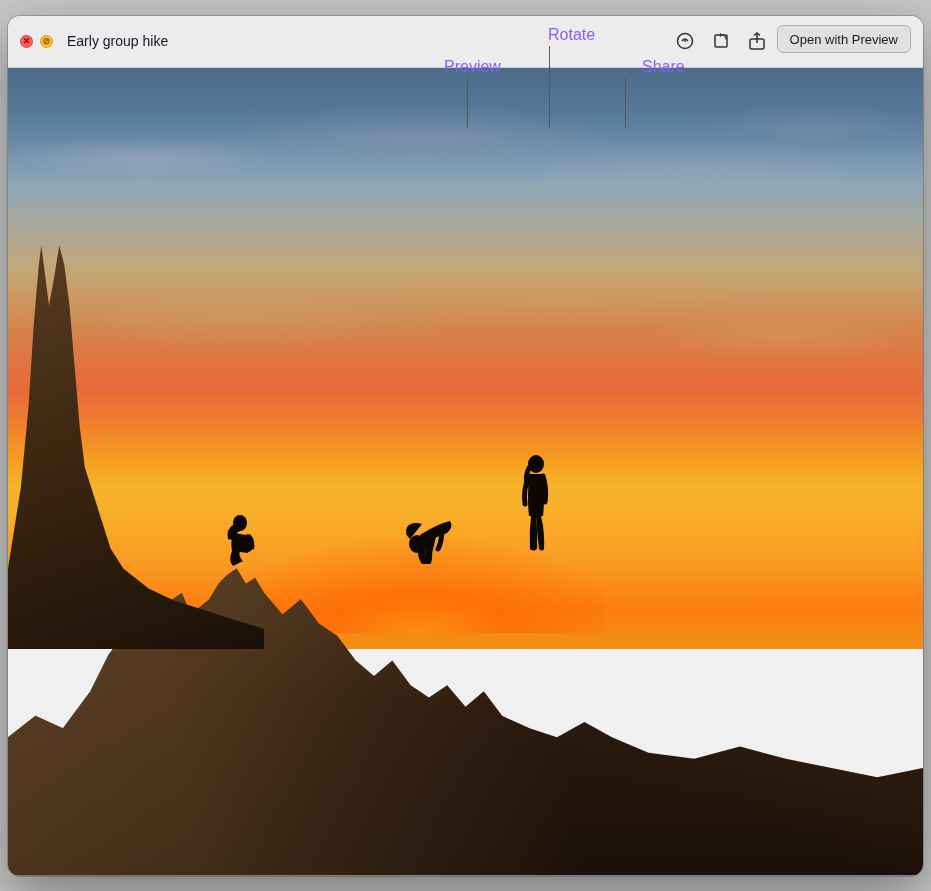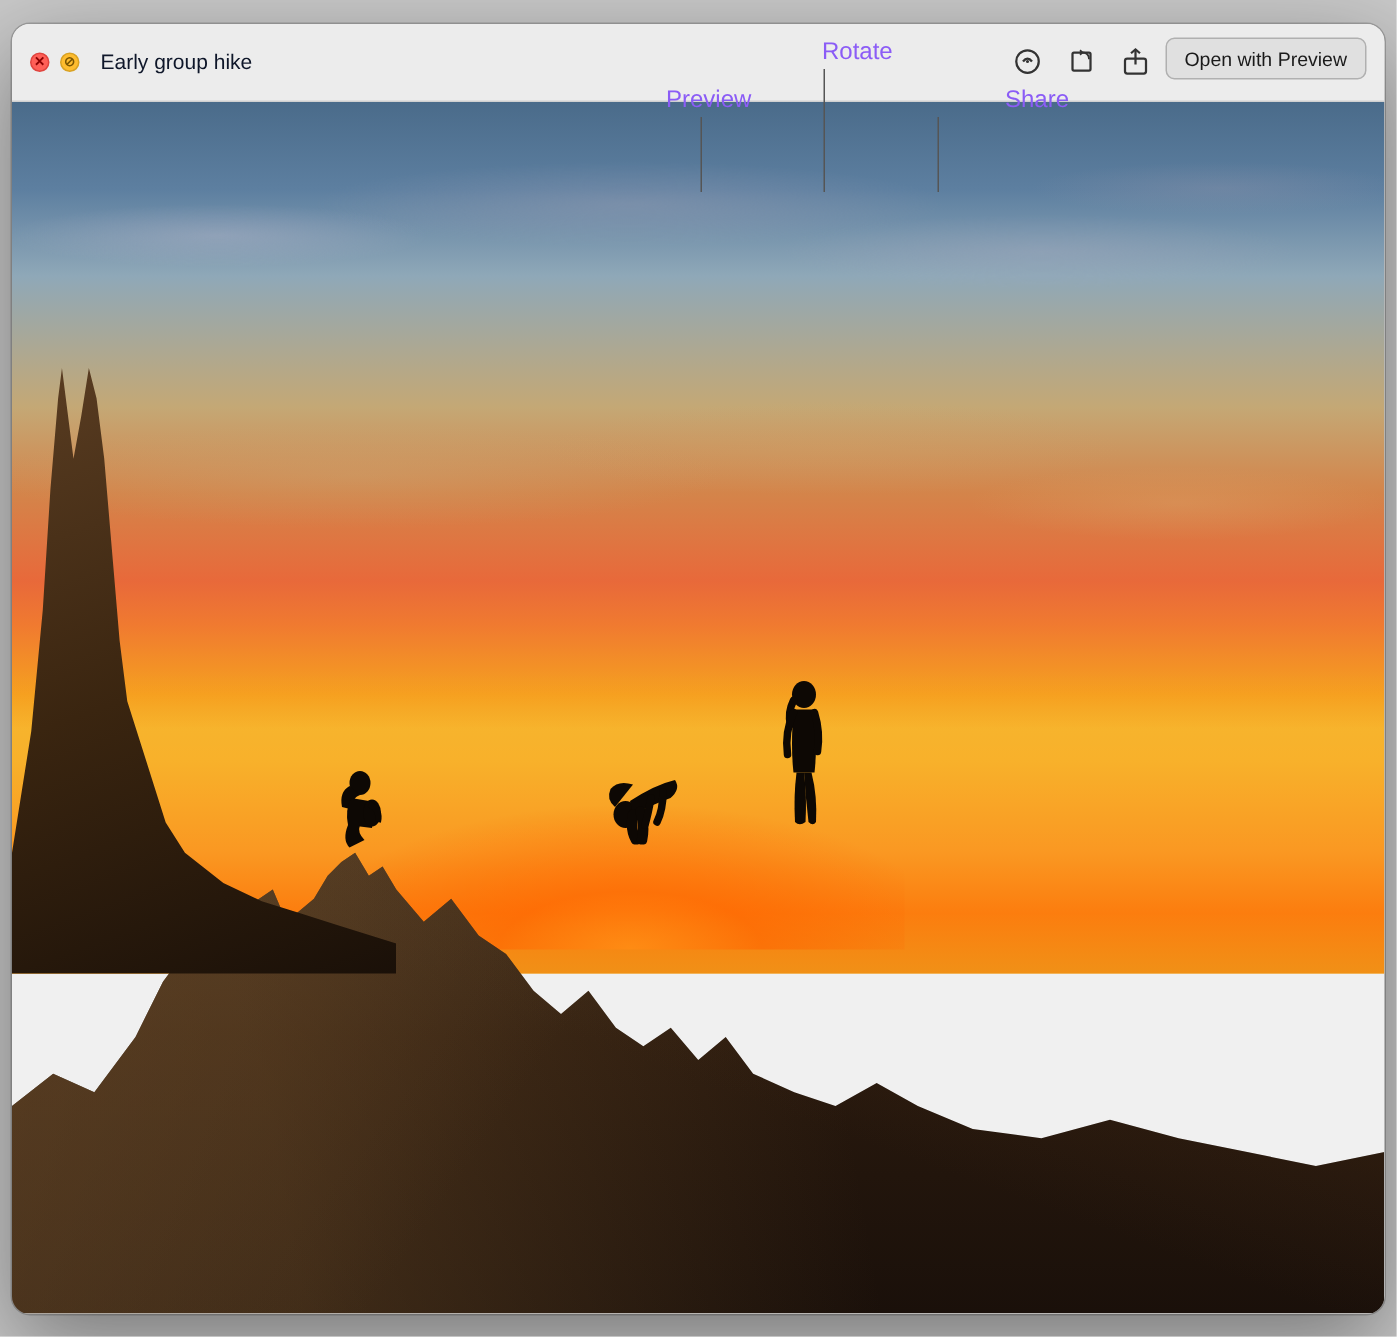--- a/index.html
+++ b/index.html
@@ -69,21 +69,21 @@
     }
     .tooltip-rotate-line {
       top: 30px;
       left: 541px;
       height: 82px;
     }
 
     
     .tooltip-share {
       top: 42px;
-      left: 662px;
+      left: 634px;
     }
     .tooltip-share-line {
       top: 62px;
       left: 617px;
       height: 50px;
     }
 
     .toolbar {
       height: 52px;
       background: #ececec;

